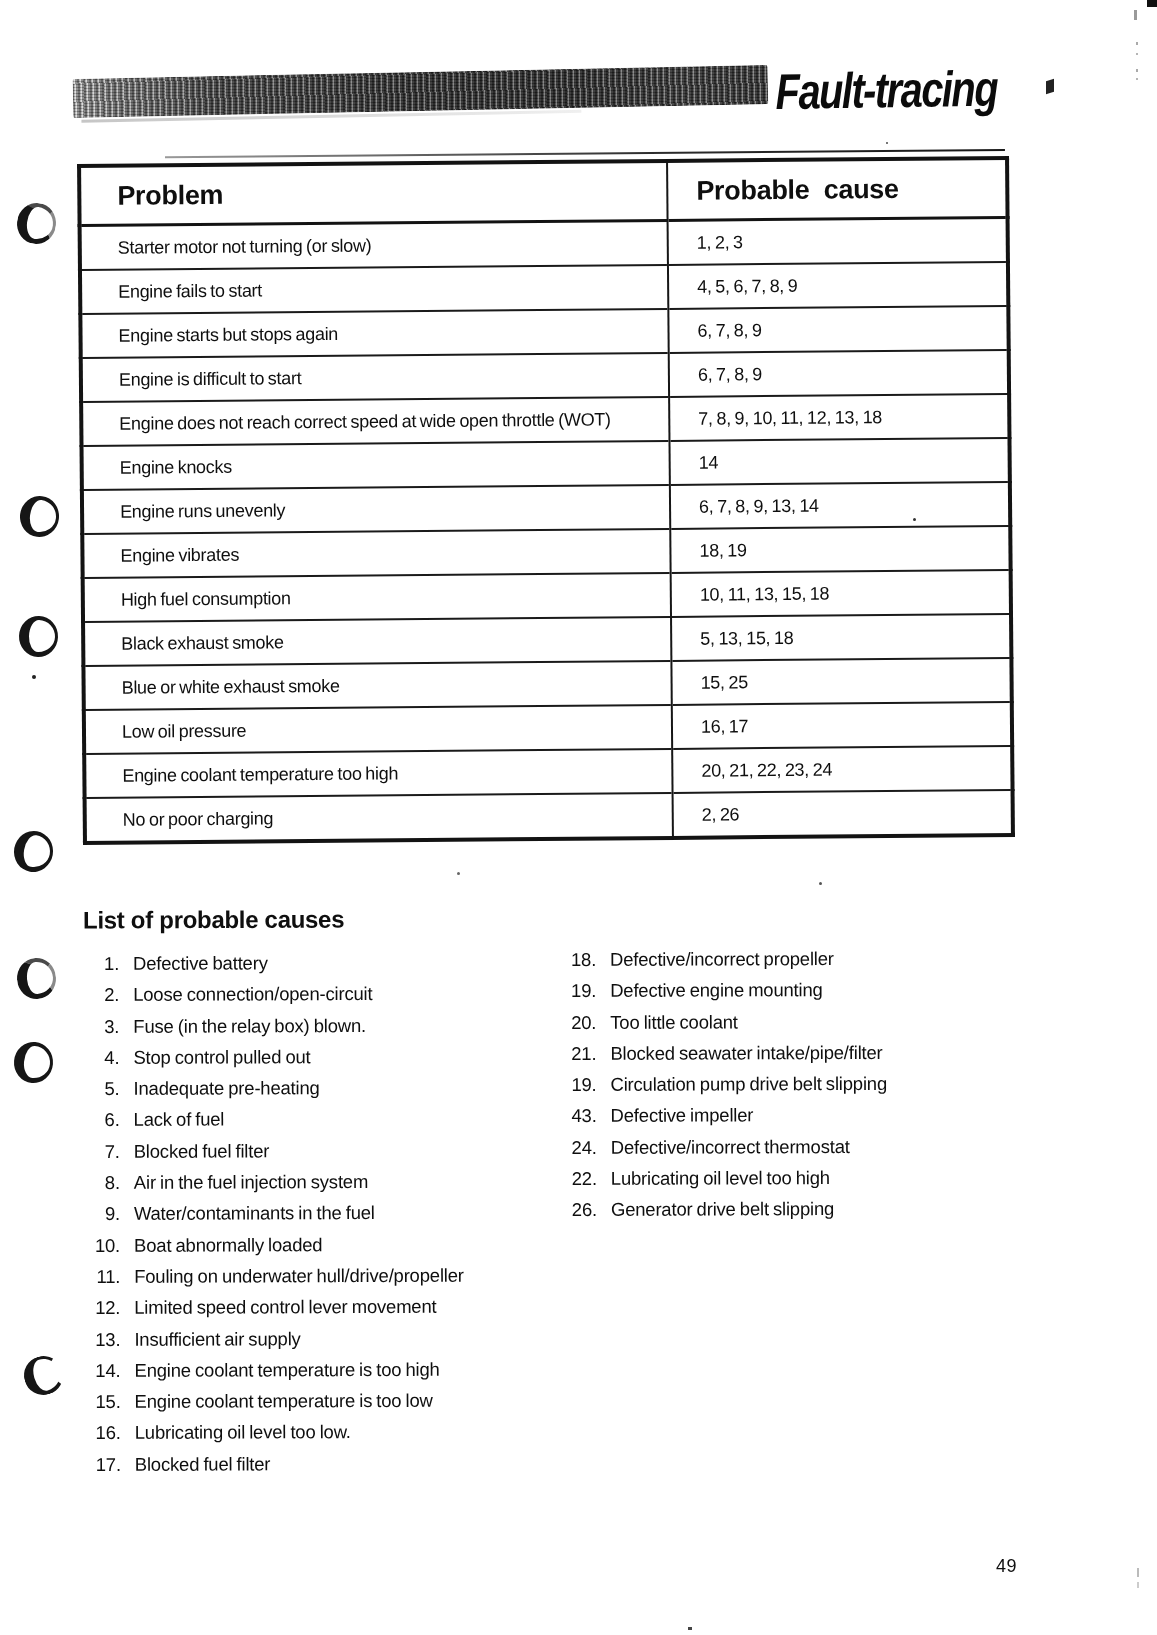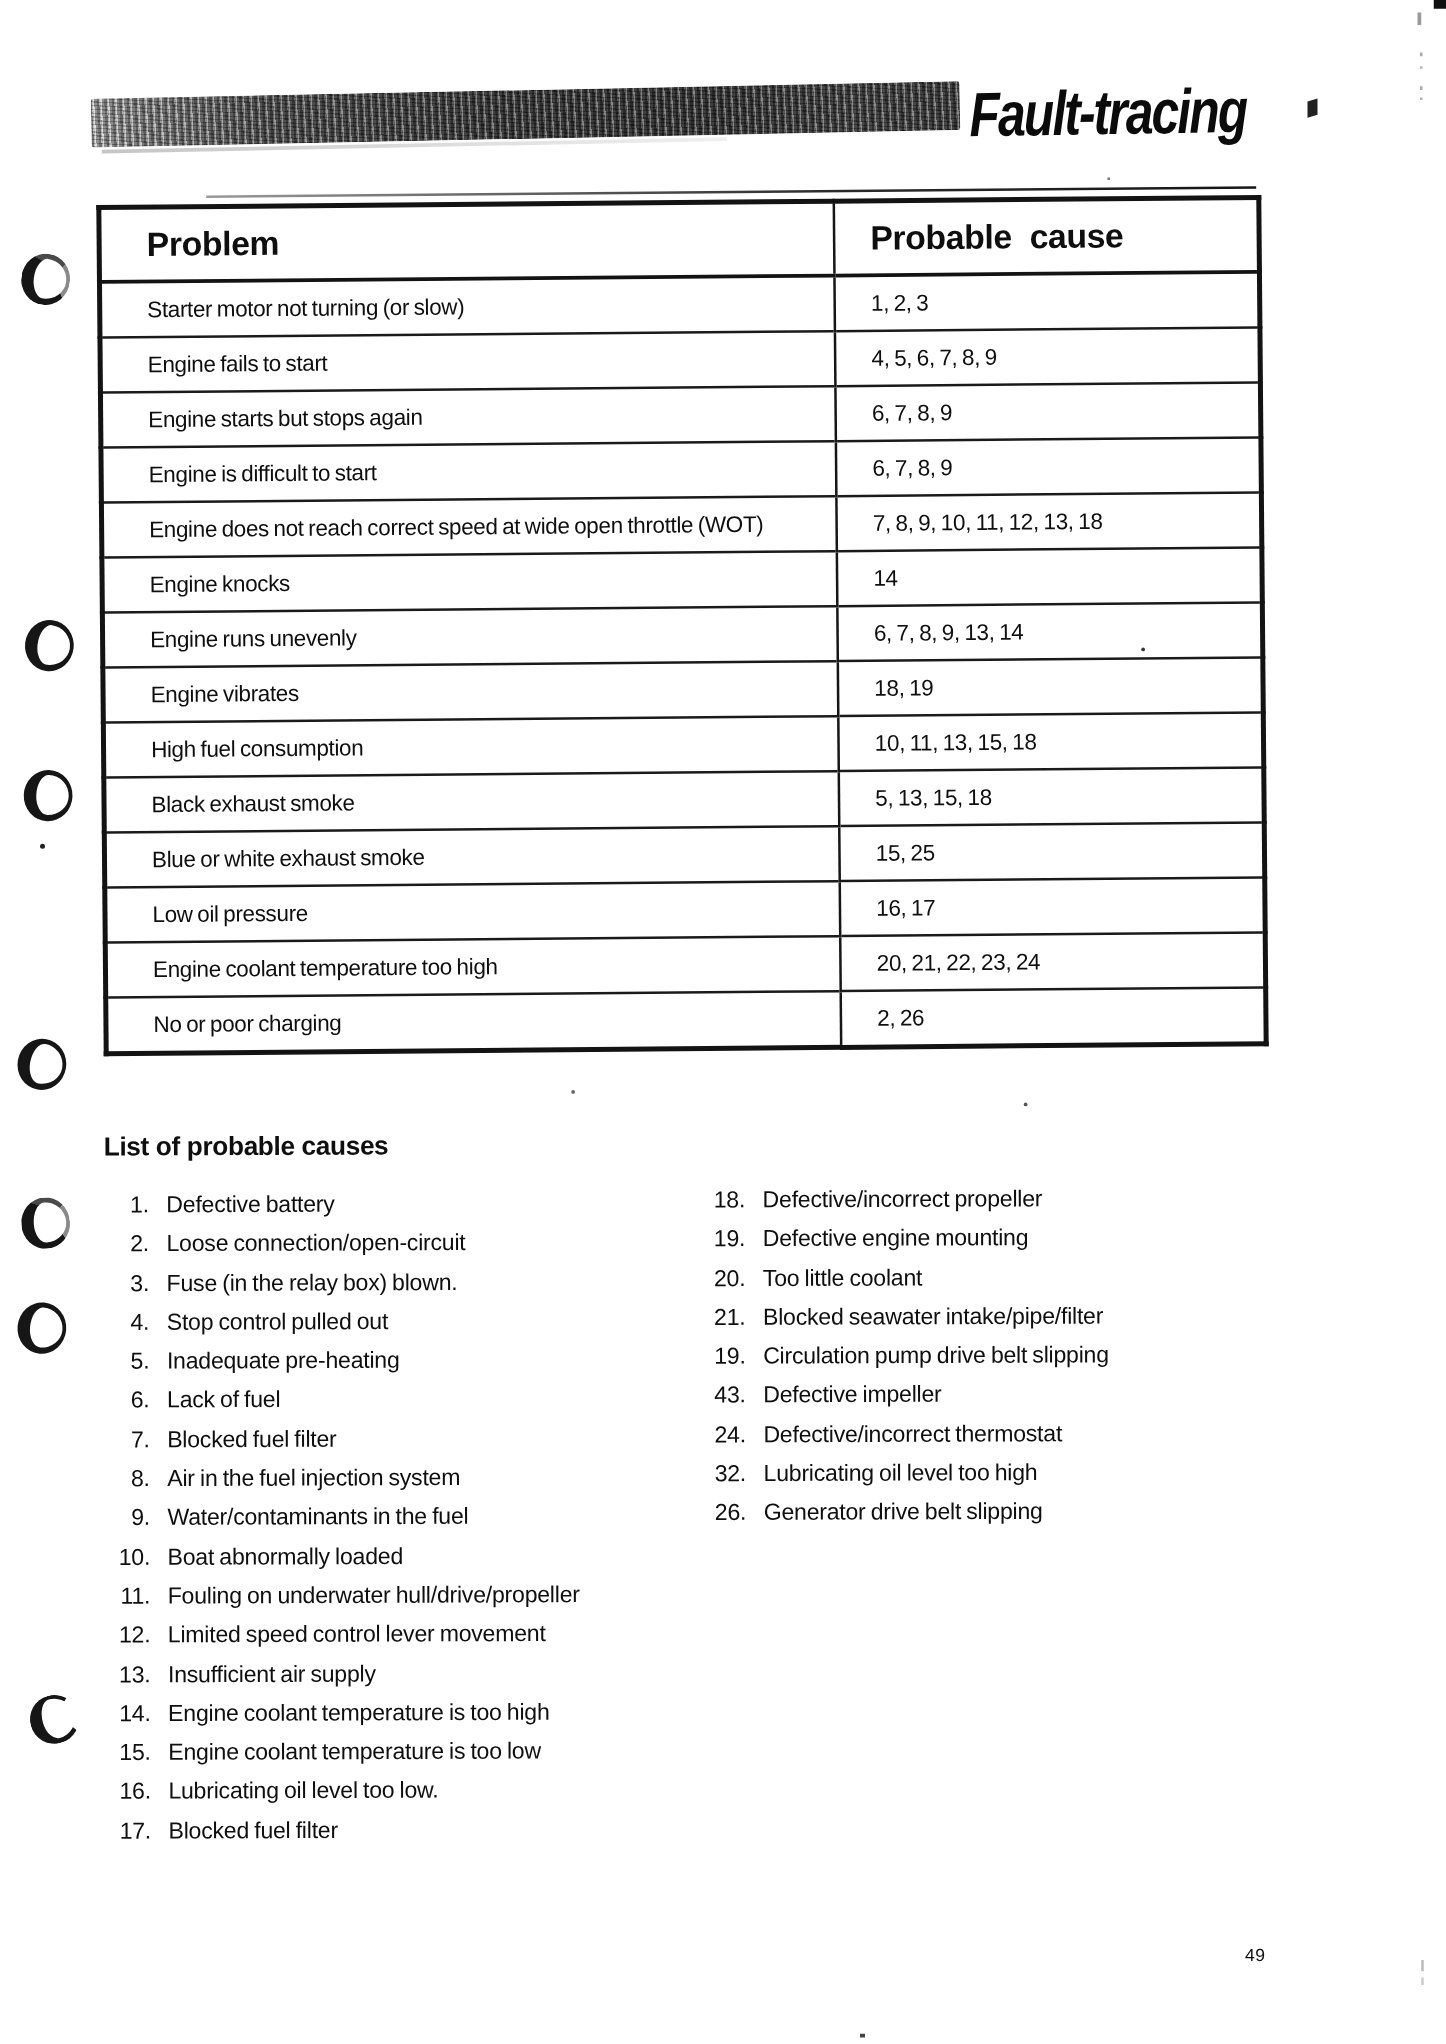--- a/index.html
+++ b/index.html
@@ -119,21 +119,21 @@
   table.fault-table td.cause-cell  { padding-left: 28px; }
   table.fault-table th.problem-h,
   table.fault-table td.problem-cell { border-right: 2px solid #161616; }
   table.fault-table tbody tr:first-child td { border-top: none; }
 
   
   .causes-heading {
     position: absolute;
     left: 83px;
     top: 906px;
-    font-size: 21px;
+    font-size: 24px;
     font-weight: bold;
     letter-spacing: -0.3px;
     margin: 0;
     transform: rotate(-0.2deg);
   }
   .causes-col {
     position: absolute;
     transform: rotate(-0.2deg);
     transform-origin: left top;
   }
@@ -154,21 +154,21 @@
     width: 36px;
     text-align: right;
     margin-right: 14px;
   }
 
   
   .page-number {
     position: absolute;
     left: 996px;
     top: 1556px;
-    font-size: 14px;
+    font-size: 18px;
     letter-spacing: 0.5px;
   }
 
   
   .hole {
     position: absolute;
     width: 26px;
     height: 32px;
     border-radius: 50%;
     border: 3px solid #161616;
@@ -405,21 +405,21 @@
         <span class="cause-num">43.</span>
         <span class="cause-text">Defective impeller</span>
       </div>
 
       <div class="cause-item">
         <span class="cause-num">24.</span>
         <span class="cause-text">Defective/incorrect thermostat</span>
       </div>
 
       <div class="cause-item">
-        <span class="cause-num">32.</span>
+        <span class="cause-num">22.</span>
         <span class="cause-text">Lubricating oil level too high</span>
       </div>
 
       <div class="cause-item">
         <span class="cause-num">26.</span>
         <span class="cause-text">Generator drive belt slipping</span>
       </div>
     </div>
 
   <div class="page-number">49</div>

